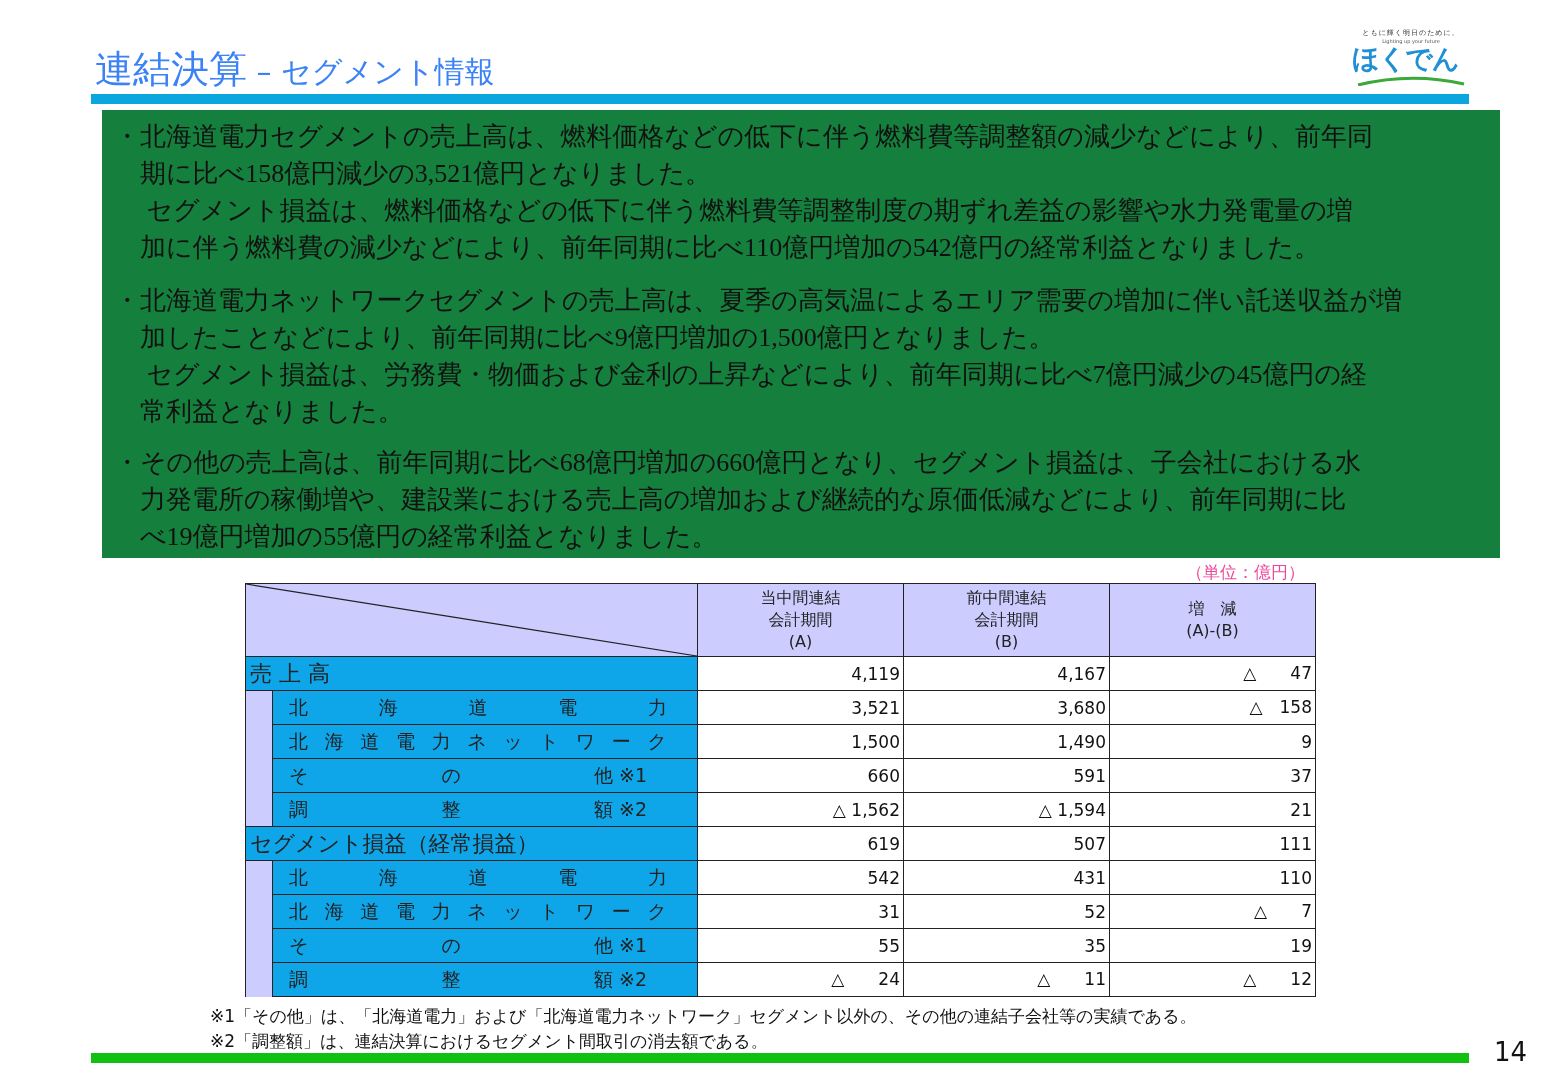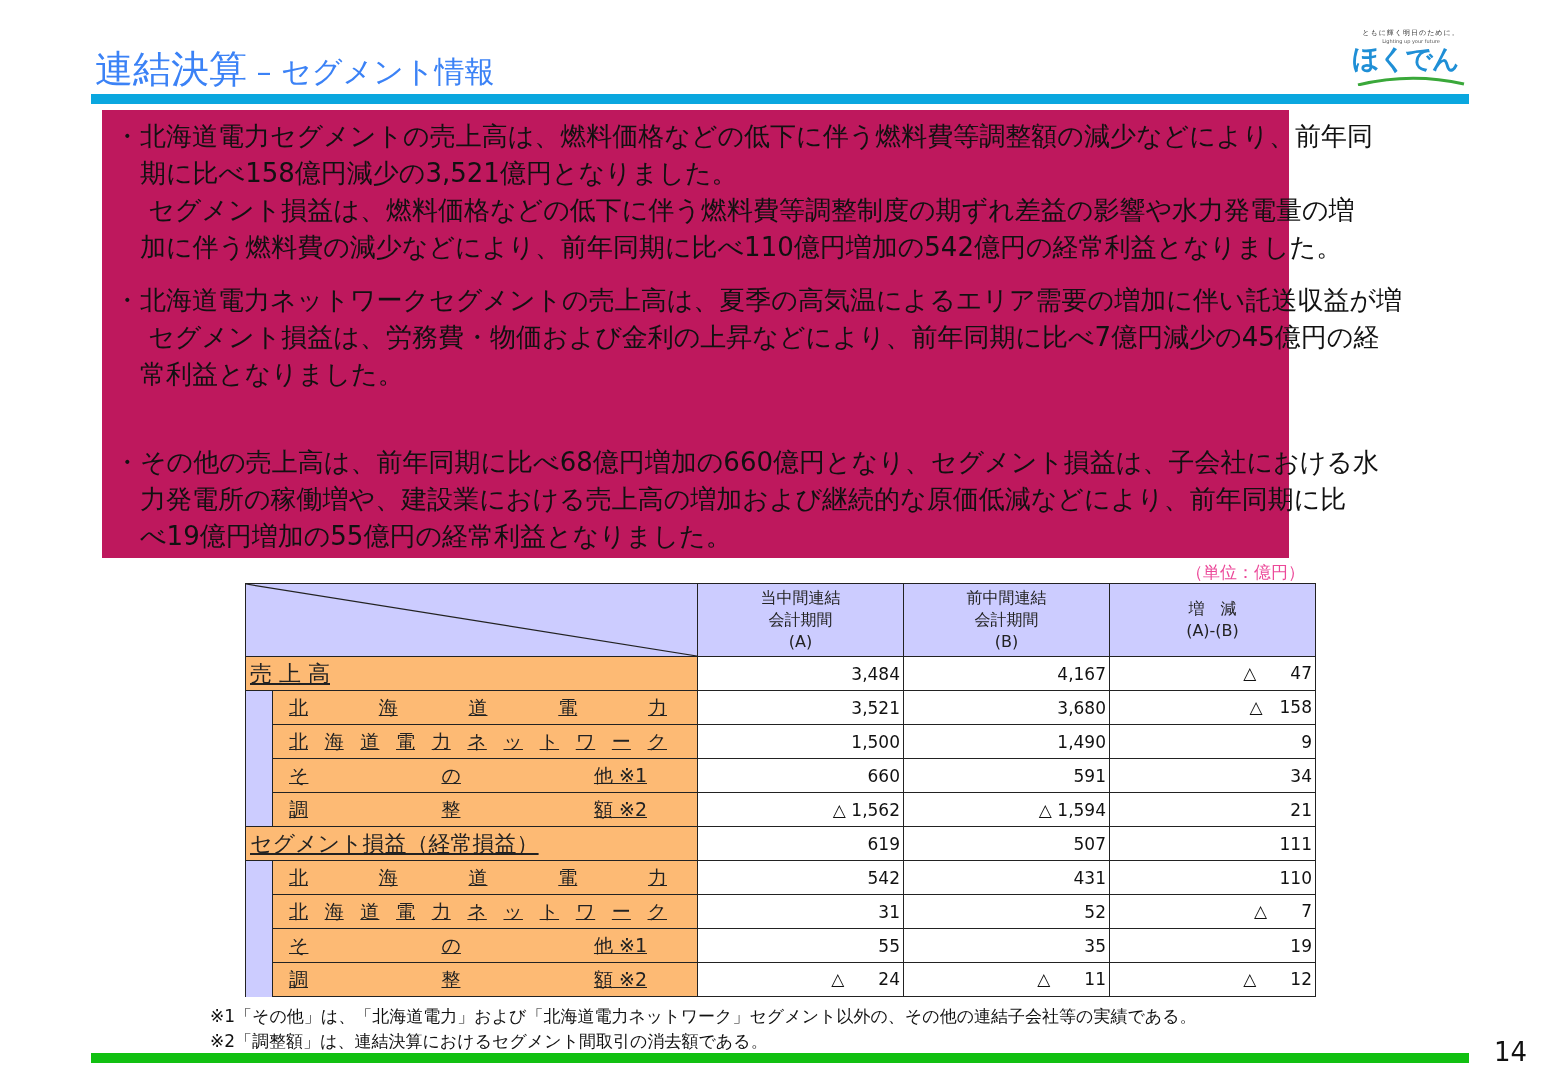--- a/index.html
+++ b/index.html
@@ -13,37 +13,38 @@
   .title .main { font-size:38px; letter-spacing:0px; }
   .title .sub { font-size:30px; }
   .top-bar { position:absolute; left:91px; top:94px; width:1378px; height:10px; background:#0aa7df; }
   .logo { position:absolute; left:1352px; top:28px; width:118px; height:60px; }
   .logo .tagline { font-size:7px; color:#333; text-align:center; letter-spacing:1px; white-space:nowrap; }
   .logo .tagline-en { font-size:5px; color:#555; text-align:center; white-space:nowrap; }
   .logo .mark { font-size:27px; font-weight:bold; color:#1f8fd6; text-align:left; line-height:30px; letter-spacing:-1px; }
   .logo svg { position:absolute; left:4px; top:48px; }
 
   .summary {
-    position:absolute; left:102px; top:110px; width:1187px; height:448px;
-    background:#be185d;
+    position:absolute; left:102px; top:110px; width:1398px; height:448px;
+    background:#15803d;
+    font-family:Liberation Serif, serif;
   }
   .para { position:absolute; left:12px; font-size:26px; line-height:37px; color:#111; width:1380px; }
   .para .line { white-space:nowrap; display:block; }
   .p1 { top:8px; }
   .p2 { top:172px; }
   .p3 { top:334px; }
 
   .unit { position:absolute; left:1186px; top:561px; font-size:17px; color:#ec4899; white-space:nowrap; }
 
   table.seg {
     position:absolute; left:245px; top:583px; border-collapse:collapse;
     font-size:17px; color:#111;
   }
   table.seg td, table.seg th { border:1.5px solid #222; padding:0; }
-  .lbl { background:#fdba74;text-decoration:underline; }
+  .lbl { background:#0ea5e9; }
   .hdr { background:#ccccff; text-align:center; font-weight:normal; font-size:16px; line-height:22px; color:#222; }
   .num { text-align:right; padding-right:3px !important; height:33px; background:#fff; white-space:nowrap; }
   .corner { position:relative; width:451px; height:72px; background:#ccccff; }
   .corner svg { position:absolute; left:0; top:0; }
   .group-label { font-size:22px; padding-left:4px !important; height:33px; color:#222; white-space:nowrap; }
   .indent { width:26px; background:#ccccff; border-top:none !important; border-bottom:none !important; }
   .sub-label { font-size:19px; color:#222; height:33px; padding:0 14px 0 16px !important; }
   .spread { display:flex; justify-content:space-between; width:378px; }
   .spread-note { display:flex; justify-content:space-between; width:358px; }
   .spread-note span:last-child { margin-right:0; }
@@ -72,20 +73,21 @@
 
 <div class="summary">
   <div class="para p1">
     <span class="line">・北海道電力セグメントの売上高は、燃料価格などの低下に伴う燃料費等調整額の減少などにより、前年同</span>
     <span class="line">　期に比べ158億円減少の3,521億円となりました。</span>
     <span class="line">　 セグメント損益は、燃料価格などの低下に伴う燃料費等調整制度の期ずれ差益の影響や水力発電量の増</span>
     <span class="line">　加に伴う燃料費の減少などにより、前年同期に比べ110億円増加の542億円の経常利益となりました。</span>
   </div>
   <div class="para p2">
     <span class="line">・北海道電力ネットワークセグメントの売上高は、夏季の高気温によるエリア需要の増加に伴い託送収益が増</span>
+    <span class="line">　加したことなどにより、前年同期に比べ9億円増加の1,500億円となりました。</span>
     <span class="line">　 セグメント損益は、労務費・物価および金利の上昇などにより、前年同期に比べ7億円減少の45億円の経</span>
     <span class="line">　常利益となりました。</span>
   </div>
   <div class="para p3">
     <span class="line">・その他の売上高は、前年同期に比べ68億円増加の660億円となり、セグメント損益は、子会社における水</span>
     <span class="line">　力発電所の稼働増や、建設業における売上高の増加および継続的な原価低減などにより、前年同期に比</span>
     <span class="line">　べ19億円増加の55億円の経常利益となりました。</span>
   </div>
 </div>
 
@@ -110,21 +112,21 @@
       <div>(B)</div>
     </th>
     <th class="hdr" style="width:205px;">
       <div>増　減</div>
       <div>(A)-(B)</div>
     </th>
   </tr>
 
   <tr>
     <td class="lbl group-label" colspan="2">売 上 高</td>
-    <td class="num">3,484</td>
+    <td class="num">4,119</td>
     <td class="num">4,167</td>
     <td class="num">△　　47</td>
   </tr>
   <tr>
     <td class="indent" rowspan="4"></td>
     <td class="lbl sub-label">
       <div class="spread">
         <span>北</span>
             <span>海</span>
             <span>道</span>
@@ -159,21 +161,21 @@
   <tr>
     <td class="lbl sub-label">
       <div class="spread-note">
         <span>そ</span>
             <span>の</span>
             <span><span>他</span>&nbsp;<span>※1</span></span>
       </div>
     </td>
     <td class="num">660</td>
     <td class="num">591</td>
-    <td class="num">34</td>
+    <td class="num">37</td>
   </tr>
   <tr>
     <td class="lbl sub-label">
       <div class="spread-note">
         <span>調</span>
             <span>整</span>
             <span><span>額</span>&nbsp;<span>※2</span></span>
       </div>
     </td>
     <td class="num">△ 1,562</td>

